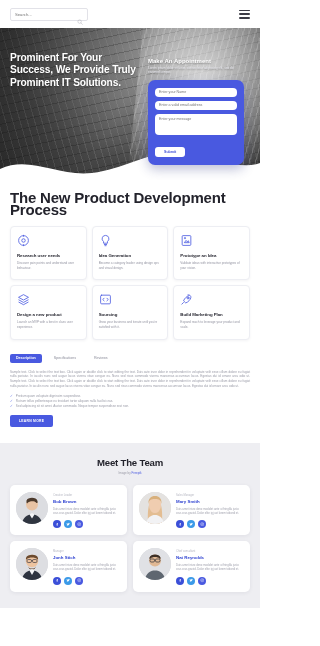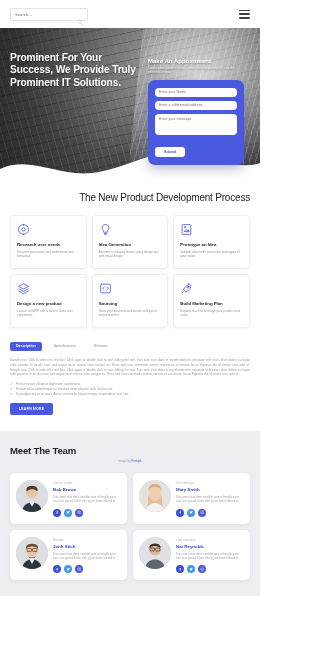--- a/index.html
+++ b/index.html
@@ -132,24 +132,24 @@
     font-size: 3.6px;
     font-weight: 700;
     padding: 3px 9px;
     cursor: pointer;
     font-family: "Liberation Sans", sans-serif;
   }
 
   
   .section { padding: 12px 10px 0 10px; background: #fff; }
   .sec-title {
-    text-align: right;
-    font-size: 10px;
+    text-align: left;
+    font-size: 15px;
     line-height: 11.6px;
-    font-weight: 400;
+    font-weight: 700;
     color: #23232c;
     letter-spacing: -.2px;
     margin-bottom: 11px;
   }
   .card-grid {
     display: grid;
     grid-template-columns: repeat(3, 1fr);
     gap: 5px;
   }
   .p-card {
@@ -194,21 +194,21 @@
     text-transform: uppercase;
   }
 
   
   .team {
     background: #eeeef2;
     margin-top: 16px;
     padding: 14px 10px 16px 10px;
   }
   .team-title {
-    font-size: 9.6px; font-weight: 700; color: #23232c;
+    text-align: center; font-size: 9.6px; font-weight: 700; color: #23232c;
     letter-spacing: -.2px;
   }
   .team-sub {
     text-align: center; font-size: 3px; color: #9a9ba7; margin: 3px 0 10px 0;
   }
   .team-sub a { color: #4959e0; text-decoration: none; }
   .team-grid { display: grid; grid-template-columns: 1fr 1fr; gap: 6px; }
   .t-card {
     background: #ffffff;
     border-radius: 5px;

